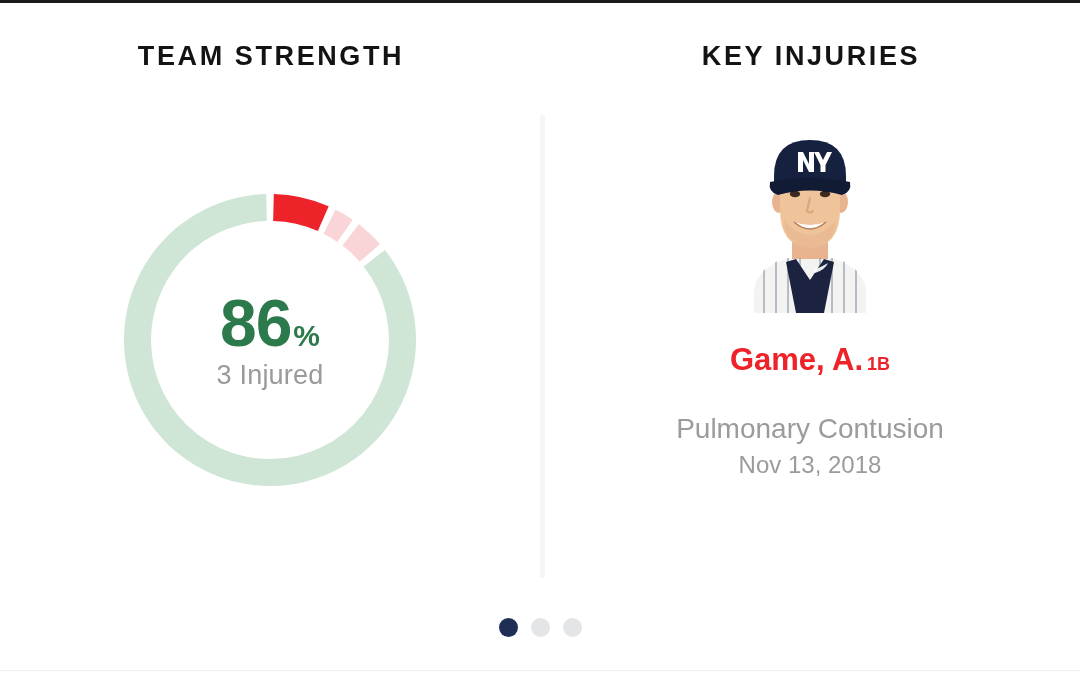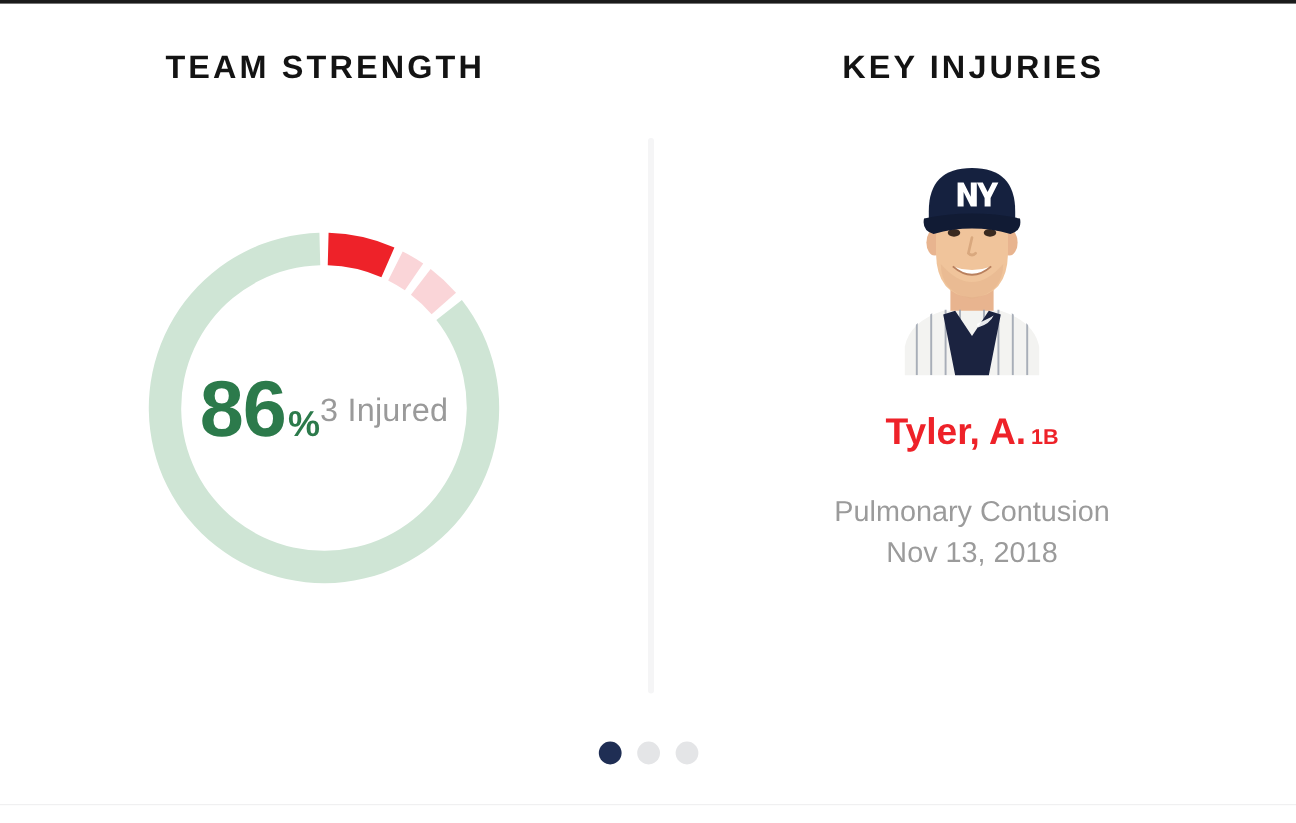--- a/index.html
+++ b/index.html
@@ -76,21 +76,21 @@
   }
   .donut-svg { display: block; width: 320px; height: 320px; }
 
   .donut-center {
     position: absolute;
     left: 110px;
     top: 180px;
     width: 320px;
     height: 320px;
     display: flex;
-    flex-direction: row;
+    flex-direction: column;
     align-items: center;
     justify-content: center;
     pointer-events: none;
   }
   .pct-row {
     display: flex;
     align-items: baseline;
     justify-content: center;
     line-height: 1;
   }
@@ -147,21 +147,21 @@
   }
   .games-missed {
     margin-top: 10px;
     font-size: 31px;
     font-weight: 700;
     color: #1F2E54;
     letter-spacing: -0.2px;
   }
   .injury-type {
     margin-top: 36px;
-    font-size: 24px;
+    font-size: 28px;
     font-weight: 400;
     color: #9b9b9b;
   }
   .injury-date {
     margin-top: 6px;
     font-size: 24px;
     font-weight: 400;
     color: #9b9b9b;
   }
 
@@ -269,21 +269,21 @@
 
       <path d="M60 54 Q100 46 140 54 Q142 64 132 67 Q100 58 68 67 Q58 64 60 54 Z" fill="#111B34"></path>
 
       <g fill="#ffffff">
         <path d="M88 24 L88 44 L93 44 L93 32 L99 44 L104 44 L104 24 L99 24 L99 36 L93 24 Z"></path>
         <path d="M104 24 L109 24 L113 32 L117 24 L122 24 L115.5 37 L115.5 44 L110.5 44 L110.5 37 Z"></path>
       </g>
     </svg>
 
     <div class="player-name">
-      <span>Tyler, A.</span><span class="player-pos">1B</span>
+      <span>Game, A.</span><span class="player-pos">1B</span>
     </div>
 
 
     <div class="injury-type">Pulmonary Contusion</div>
 
     <div class="injury-date">Nov 13, 2018</div>
   </div>
 
   <div class="dots" id="pager">
       <div class="dot active"></div>

